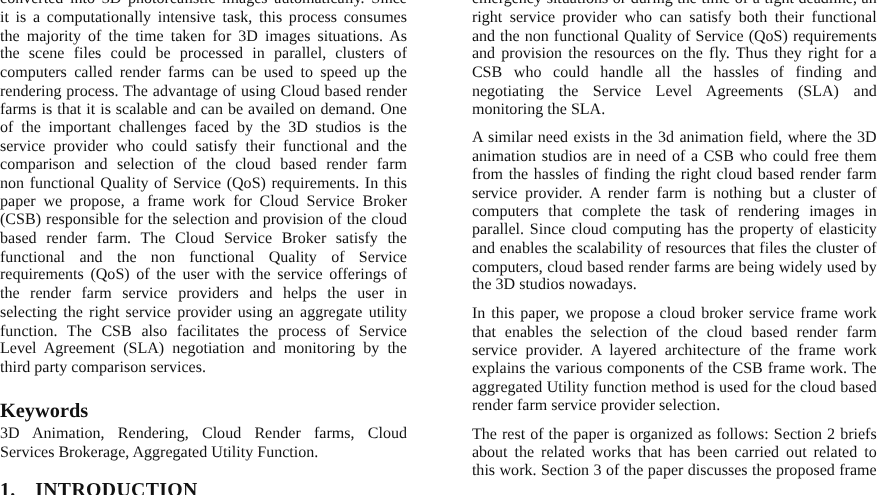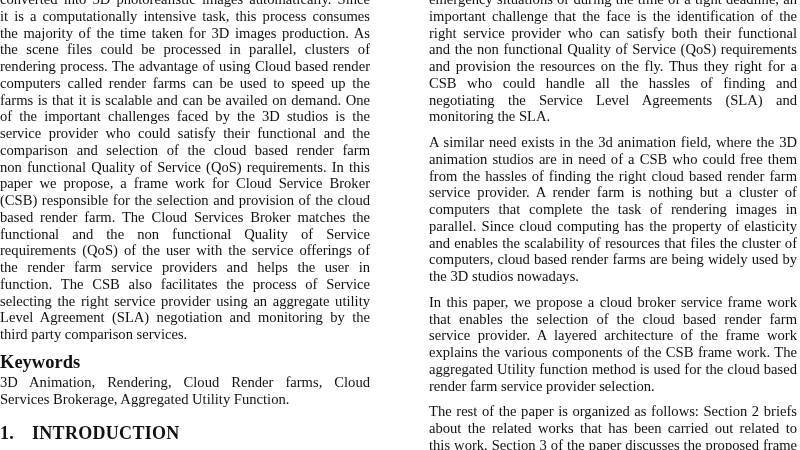--- a/index.html
+++ b/index.html
@@ -4,65 +4,64 @@
 <style>
   html, body { margin: 0; padding: 0; background: #ffffff; }
   body { width: 800px; height: 450px; overflow: hidden; position: relative;
          font-family: "Liberation Serif", "DejaVu Serif", serif; color: #111; }
   .col { position: absolute; top: -9px; font-size: 14.6px; line-height: 16.75px; }
   .col.left { left: 0; width: 370px; }
   .col.right { left: 429px; width: 368px; }
   .line { display: block; white-space: nowrap; text-align: justify; text-align-last: justify; height: 16.75px; overflow: hidden; }
   .line.last { text-align-last: left; }
   .para-gap { height: 9px; }
-  .kw-heading { font-weight: bold; font-size: 18.5px; line-height: 20px; margin-top: 9px; margin-bottom: 2px; }
+  .kw-heading { font-weight: bold; font-size: 18.5px; line-height: 20px; margin-top: 21px; margin-bottom: 2px; }
   .sec-heading { font-weight: bold; font-size: 18px; line-height: 20px; margin-top: 16px; letter-spacing: 0.3px; }
   .sec-heading .num { display: inline-block; width: 32px; }
 </style>
 </head>
 <body>
 
 <div class="col left">
   <div id="abstract">
       <span class="line">converted into 3D photorealistic images automatically. Since</span>
       <span class="line">it is a computationally intensive task, this process consumes</span>
-      <span class="line">the majority of the time taken for 3D images production. As</span>
+      <span class="line">the majority of the time taken for 3D images situations. As</span>
       <span class="line">the scene files could be processed in parallel, clusters of</span>
+      <span class="line">computers called render farms can be used to speed up the</span>
       <span class="line">rendering process. The advantage of using Cloud based render</span>
-      <span class="line">computers called render farms can be used to speed up the</span>
       <span class="line">farms is that it is scalable and can be availed on demand. One</span>
       <span class="line">of the important challenges faced by the 3D studios is the</span>
       <span class="line">service provider who could satisfy their functional and the</span>
       <span class="line">comparison and selection of the cloud based render farm</span>
       <span class="line">non functional Quality of Service (QoS) requirements. In this</span>
       <span class="line">paper we propose, a frame work for Cloud Service Broker</span>
       <span class="line">(CSB) responsible for the selection and provision of the cloud</span>
-      <span class="line">based render farm. The Cloud Services Broker matches the</span>
+      <span class="line">based render farm. The Cloud Service Broker satisfy the</span>
       <span class="line">functional and the non functional Quality of Service</span>
       <span class="line">requirements (QoS) of the user with the service offerings of</span>
       <span class="line">the render farm service providers and helps the user in</span>
+      <span class="line">selecting the right service provider using an aggregate utility</span>
       <span class="line">function. The CSB also facilitates the process of Service</span>
-      <span class="line">selecting the right service provider using an aggregate utility</span>
       <span class="line">Level Agreement (SLA) negotiation and monitoring by the</span>
       <span class="line last">third party comparison services.</span>
     </div>
   <div class="kw-heading">Keywords</div>
   <div id="keywords">
       <span class="line">3D Animation, Rendering, Cloud Render farms, Cloud</span>
       <span class="line last">Services Brokerage, Aggregated Utility Function.</span>
     </div>
   <div class="sec-heading">
     <span class="num">1.</span><span>INTRODUCTION</span>
   </div>
 </div>
 
 <div class="col right" id="rightcol">
     <div>
       <span class="line">emergency situations or during the time of a tight deadline, an</span>
-      <span class="line">important challenge that the face is the identification of the</span>
       <span class="line">right service provider who can satisfy both their functional</span>
       <span class="line">and the non functional Quality of Service (QoS) requirements</span>
       <span class="line">and provision the resources on the fly. Thus they right for a</span>
       <span class="line">CSB who could handle all the hassles of finding and</span>
       <span class="line">negotiating the Service Level Agreements (SLA) and</span>
       <span class="line last">monitoring the SLA.</span>
     </div>
     <div class="para-gap"></div>
     <div>
       <span class="line">A similar need exists in the 3d animation field, where the 3D</span>

